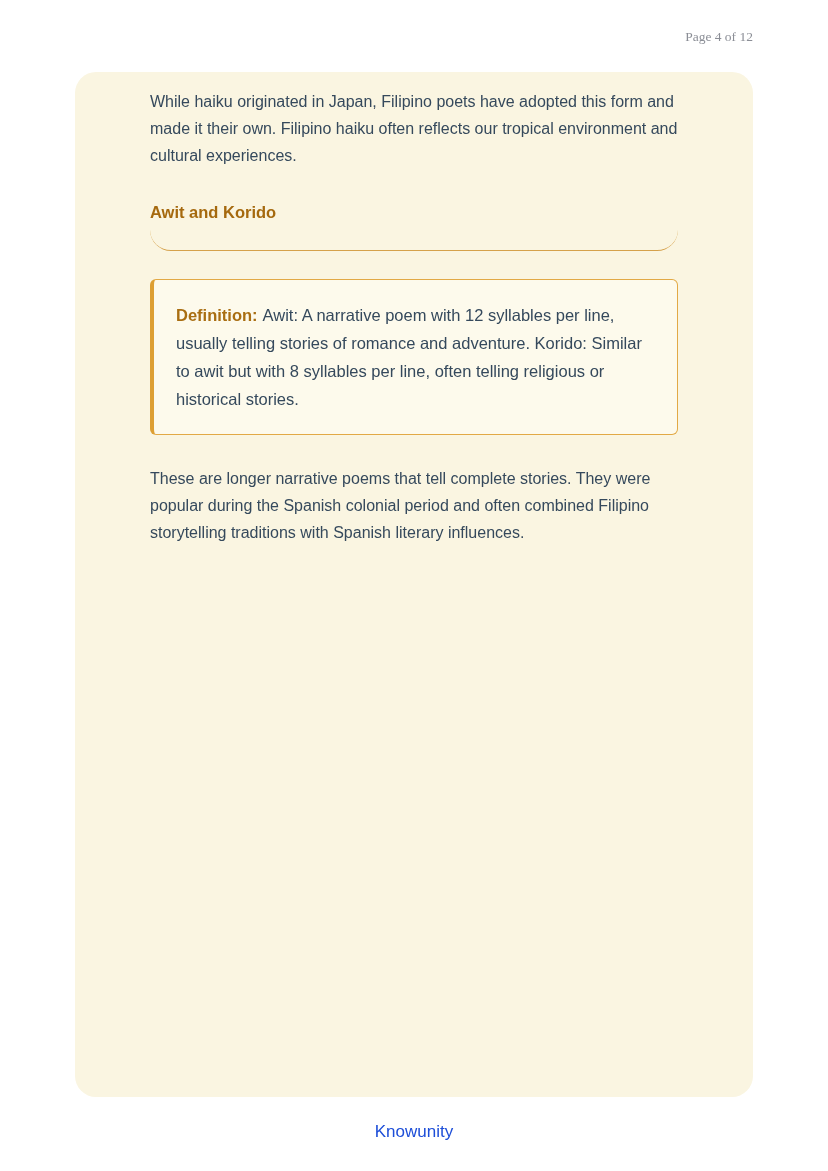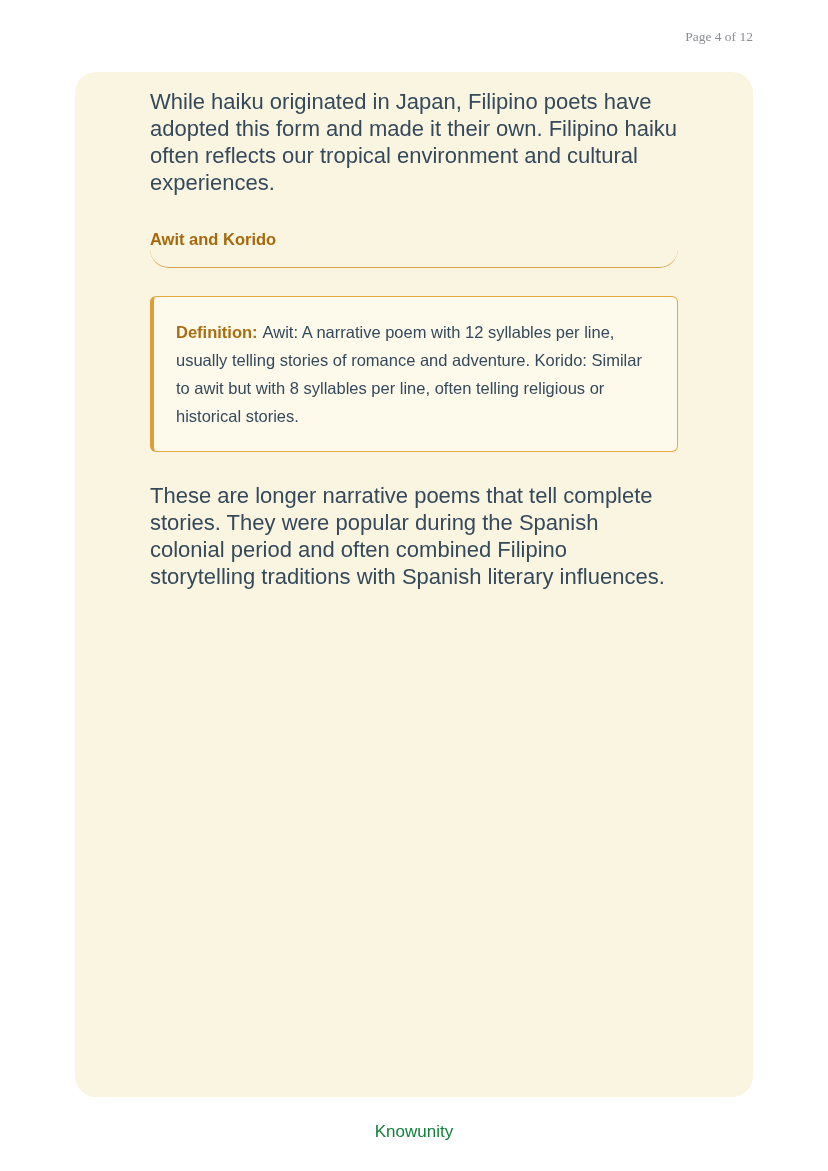--- a/index.html
+++ b/index.html
@@ -26,21 +26,21 @@
   .content {
     position: absolute;
     top: 72px;
     left: 75px;
     width: 678px;
     height: 1025px;
     background: #faf5e1;
     padding: 16px 75px 0 75px;
   }
   .para {
-    font-size: 22px;
+    font-size: 16px;
     line-height: 27px;
     color: #35495c;
   }
   .callout {
     margin-top: 13px;
     background: #fdfaec;
     border: 1px solid #e2a945;
     border-left: 4px solid #dd9f33;
     border-radius: 6px;
     padding: 21px 24px 21px 22px;
@@ -53,33 +53,33 @@
   .label {
     font-weight: bold;
     color: #a96e12;
     margin-right: 5px;
   }
   .section-heading {
     margin-top: 34px;
     font-size: 16.5px;
     font-weight: bold;
     color: #a5690e;
-    padding-bottom: 18px;
+    padding-bottom: 28px;
     border-bottom: 1px solid #d5a14b;
   }
   .callout.definition { margin-top: 28px; }
   .closing { margin-top: 30px; }
   .footer {
     position: absolute;
     top: 1122px;
     left: 0;
     width: 828px;
     text-align: center;
     font-size: 17px;
-    color: #15803d;
+    color: #1d4ed8;
   }
 </style>
 </head>
 <body>
 
 <div class="page">
 
   <div class="page-indicator">Page 4 of 12</div>
 
   <div class="content">

